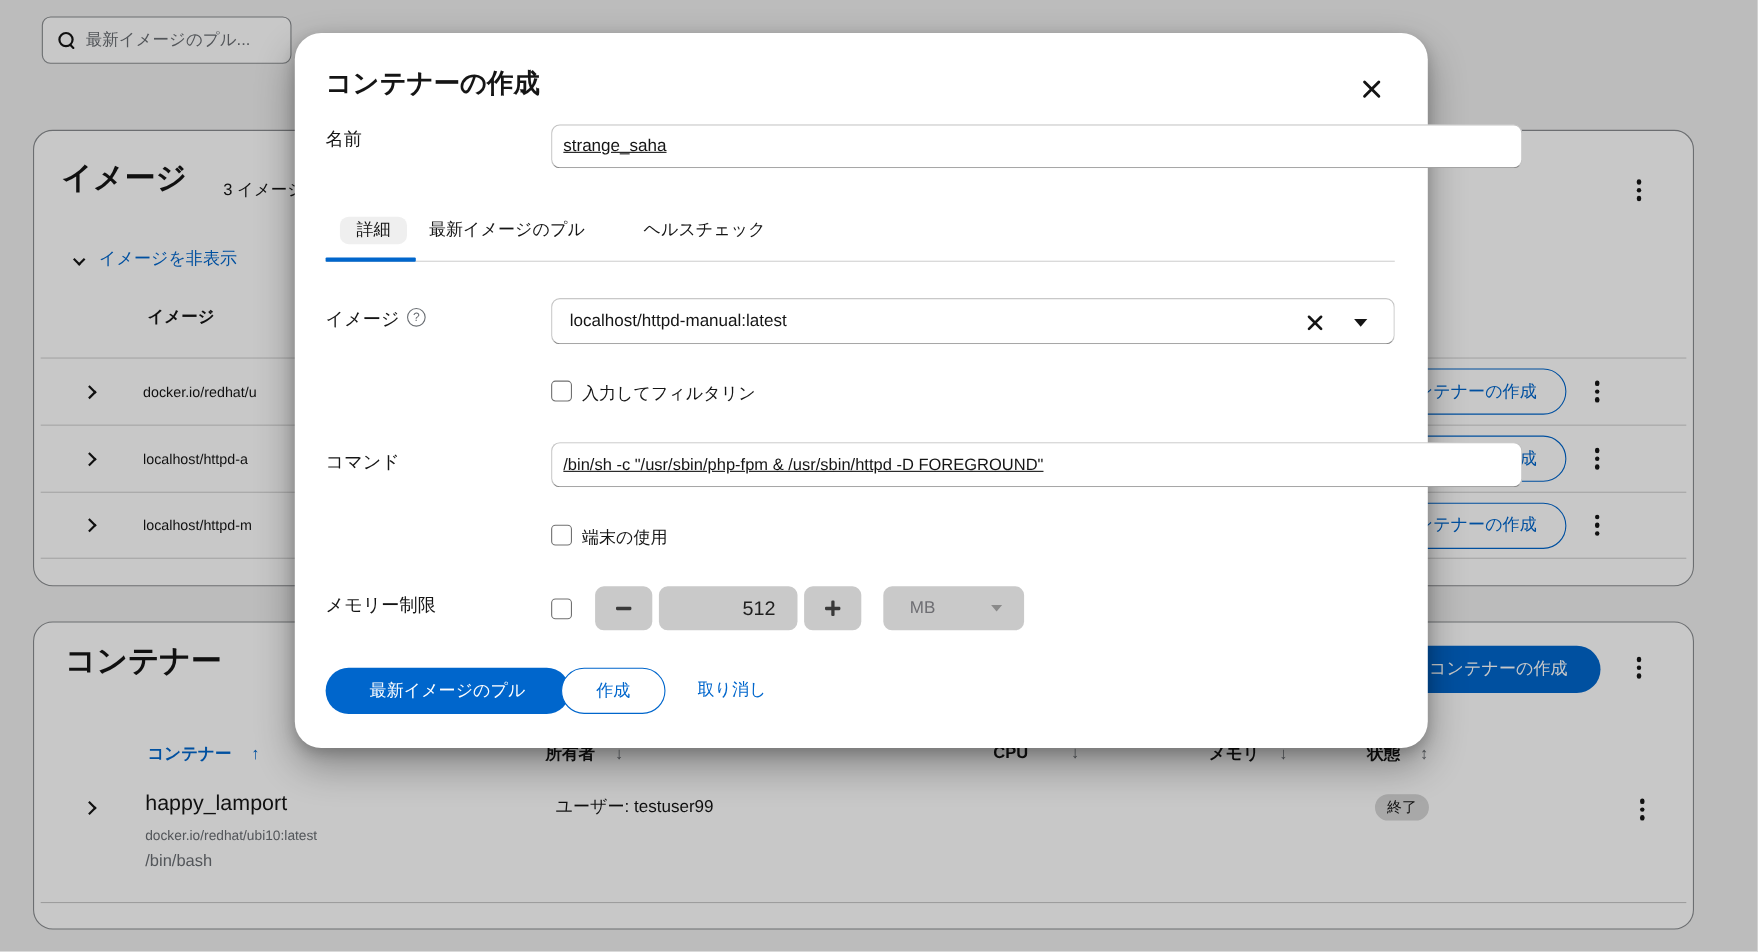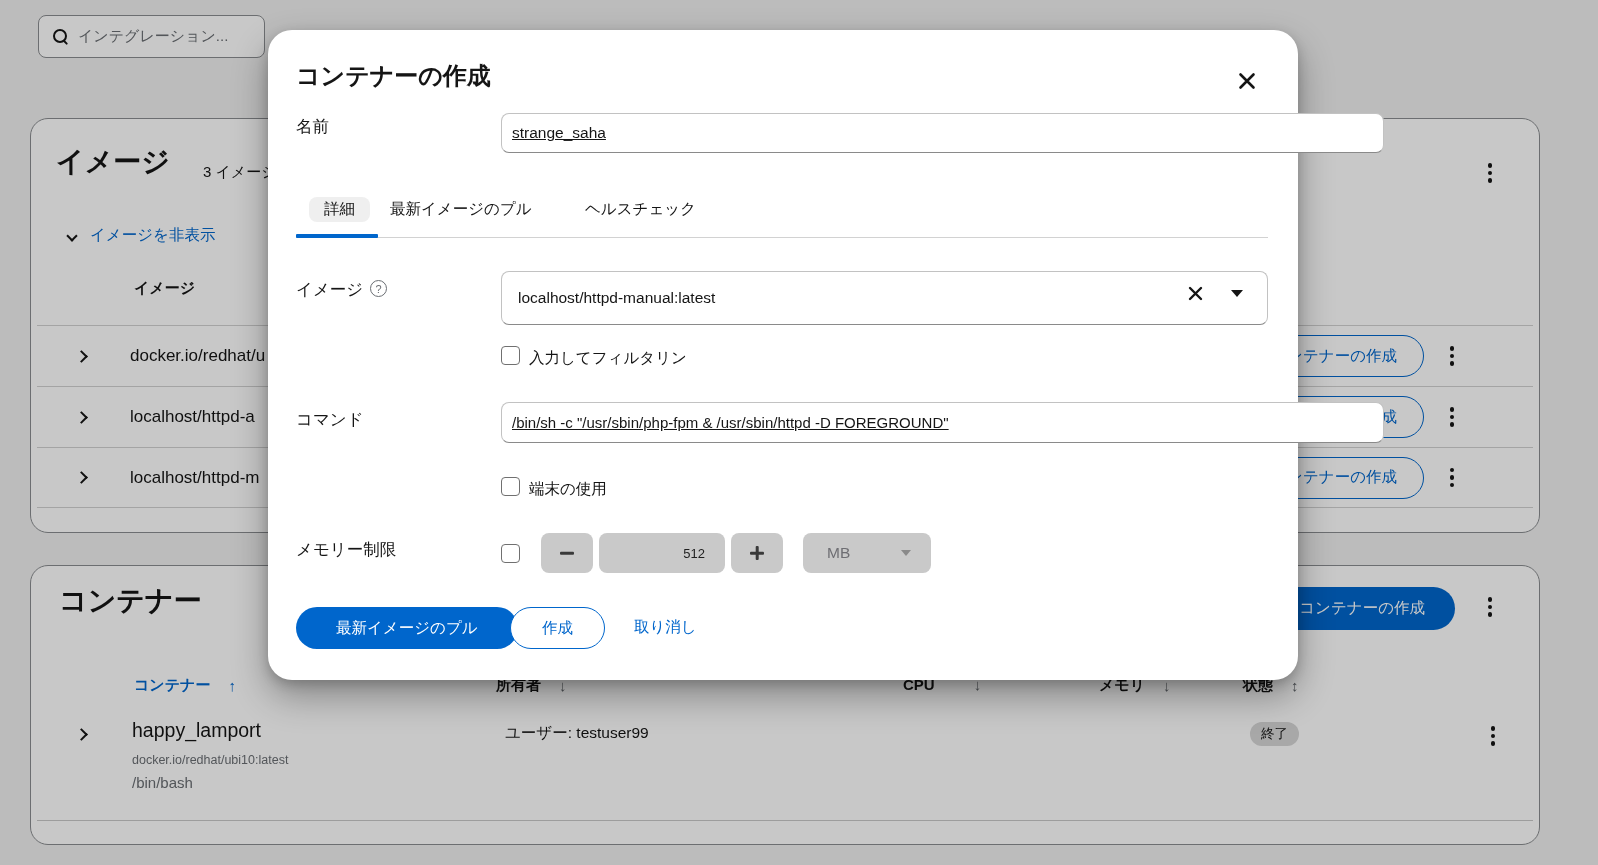--- a/index.html
+++ b/index.html
@@ -40,21 +40,21 @@
   .hide-link-row { position:absolute; left:37px; top:106px; display:flex; align-items:center; gap:14px; cursor:pointer; }
   .hide-link-row .chev { border-color:#151515; width:8px; height:8px; }
   .link-blue { color:#0066cc; font-size:15.5px; text-decoration:none; }
 
   .img-th { position:absolute; left:103px; top:160px; font-size:15px; font-weight:700; }
 
   .img-rows { position:absolute; left:6px; right:6px; top:206px; }
   .img-row { height:61px; border-top:1px solid #d2d2d2; display:flex; align-items:center;
     padding-left:40px; padding-right:70px; }
   .img-row:last-child { border-bottom:1px solid #d2d2d2; }
-  .img-row .name { margin-left:44px; font-size:17px; white-space:nowrap; }
+  .img-row .name { margin-left:44px; font-size:13px; white-space:nowrap; }
   .btn-outline { margin-left:auto; height:42px; padding:0 26px; border:1px solid #0066cc;
     border-radius:21px; background:#fff; color:#0066cc; font-size:15.5px;
     font-family:inherit; cursor:pointer; white-space:nowrap; }
   .img-row .kebab { position:static; margin-left:17px; }
 
   .btn-primary { height:43px; padding:0 30px; border:none; border-radius:21.5px;
     background:#0066cc; color:#fff; font-size:15.5px; font-family:inherit; cursor:pointer; white-space:nowrap; }
   .cc-create { position:absolute; right:84px; top:21px; }
   .cc-kebab { left:1448px; top:29px; }
   .imgs-kebab { left:1448px; top:42px; }
@@ -97,21 +97,21 @@
   .tab-underline { position:absolute; left:28px; top:204px; width:82px; height:4px; background:#0066cc; border-radius:1px; }
   .tab { position:absolute; top:167px; height:25px; display:inline-flex; align-items:center;
     font-size:15.5px; color:#151515; cursor:pointer; }
   .tab-active { left:41px; padding:0 15px; background:#efefef; border-radius:8px; }
   .tab-2 { left:122px; } .tab-3 { left:317px; }
 
   .help { display:inline-flex; align-items:center; justify-content:center; width:17px; height:17px;
     border:1px solid #6a6e73; border-radius:50%; font-size:11px; color:#6a6e73;
     position:absolute; left:102px; top:250px; cursor:pointer; background:none; }
 
-  .combo { position:absolute; left:233px; top:241px; width:767px; height:54px;
+  .combo { position:absolute; left:233px; top:241px; width:767px; height:42px;
     border:1px solid #c2c2c2; border-bottom-color:#8a8a8a; border-radius:8px; background:#fff;
     display:flex; align-items:center; padding:0 16px; }
   .combo .val { font-size:15.5px; }
   .combo .clear { position:absolute; right:62px; top:12px; background:none; border:none; cursor:pointer; padding:2px; }
   .combo .caret { position:absolute; right:24px; top:18px; }
   .tri-down { width:0; height:0; border-left:6px solid transparent; border-right:6px solid transparent;
     border-top:7px solid #151515; display:inline-block; cursor:pointer; }
 
   .cb { position:absolute; width:19px; height:19px; border:1px solid #707070; border-radius:4px;
     background:#fff; cursor:pointer; }
@@ -120,21 +120,21 @@
   
   .step-btn { position:absolute; top:503px; width:52px; height:40px; background:#c9c9c9;
     border:none; border-radius:8px; cursor:pointer; }
   .step-minus { left:273px; } .step-plus { left:463px; }
   .step-btn .h { position:absolute; left:50%; top:50%; width:14px; height:2.6px; background:#3a3a3a;
     transform:translate(-50%,-50%); border-radius:1px; }
   .step-btn .v { position:absolute; left:50%; top:50%; width:2.6px; height:14px; background:#3a3a3a;
     transform:translate(-50%,-50%); border-radius:1px; }
   .step-val { position:absolute; left:331px; top:503px; width:126px; height:40px;
     background:#c9c9c9; border:none; border-radius:8px; text-align:right; padding-right:20px;
-    font-size:13px; color:#1f1f1f; font-family:inherit; }
+    font-size:18px; color:#1f1f1f; font-family:inherit; }
   .unit-select { position:absolute; left:535px; top:503px; width:128px; height:40px;
     background:#c9c9c9; border-radius:8px; display:flex; align-items:center;
     padding:0 20px 0 24px; cursor:pointer; }
   .unit-select .u { font-size:15.5px; color:#6e6e73; flex:1; }
   .tri-down.gray { border-top-color:#8a8a8a; border-left-width:5px; border-right-width:5px; border-top-width:6px; }
 
   
   .btn-pill-primary { position:absolute; left:28px; top:577px; height:42px; padding:0 40px;
     border:none; border-radius:21px; background:#0066cc; color:#fff; font-size:15.5px;
     font-family:inherit; cursor:pointer; }
@@ -146,21 +146,21 @@
 </style>
 </head>
 <body>
 
 <div class="stage">
 
   <div class="bg">
 
     <div class="search">
       <span class="mag"></span>
-      <span class="ph">インテグレーション...</span>
+      <span class="ph">最新イメージのプル...</span>
     </div>
 
     <div class="card card-images">
       <div class="sec-title" style="left:25px; top:24px;">イメージ</div>
       <div class="sec-count" style="left:172px; top:44px;">3 イメージ</div>
       <button class="kebab imgs-kebab">
         <i></i>
           <i></i>
           <i></i>
       </button>

